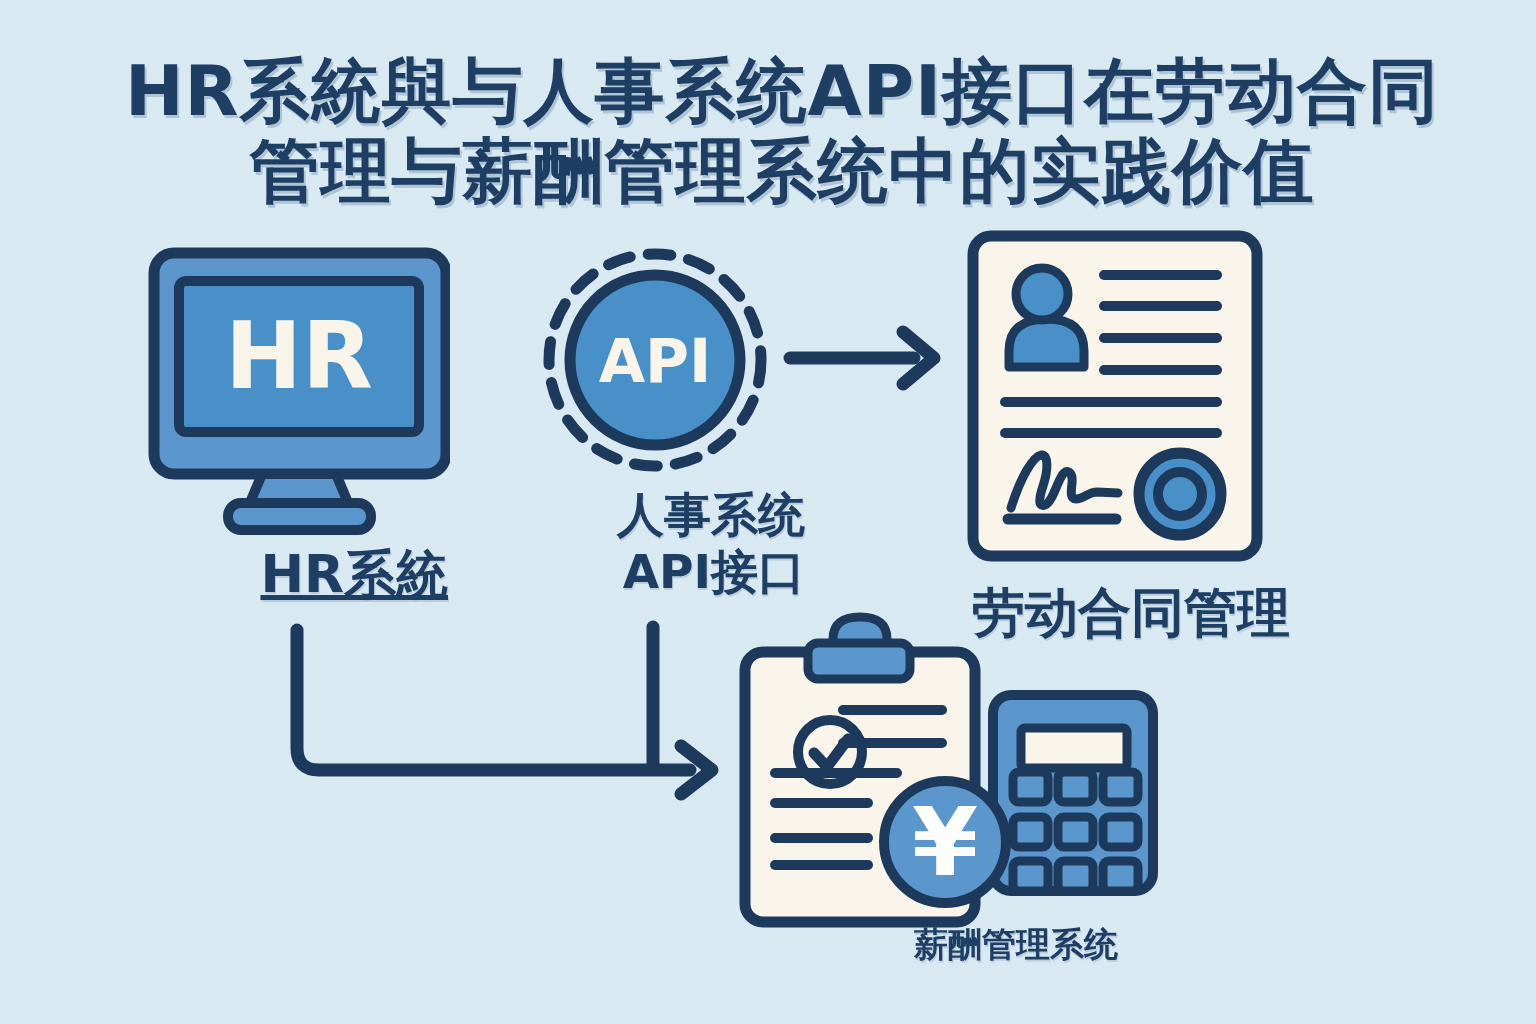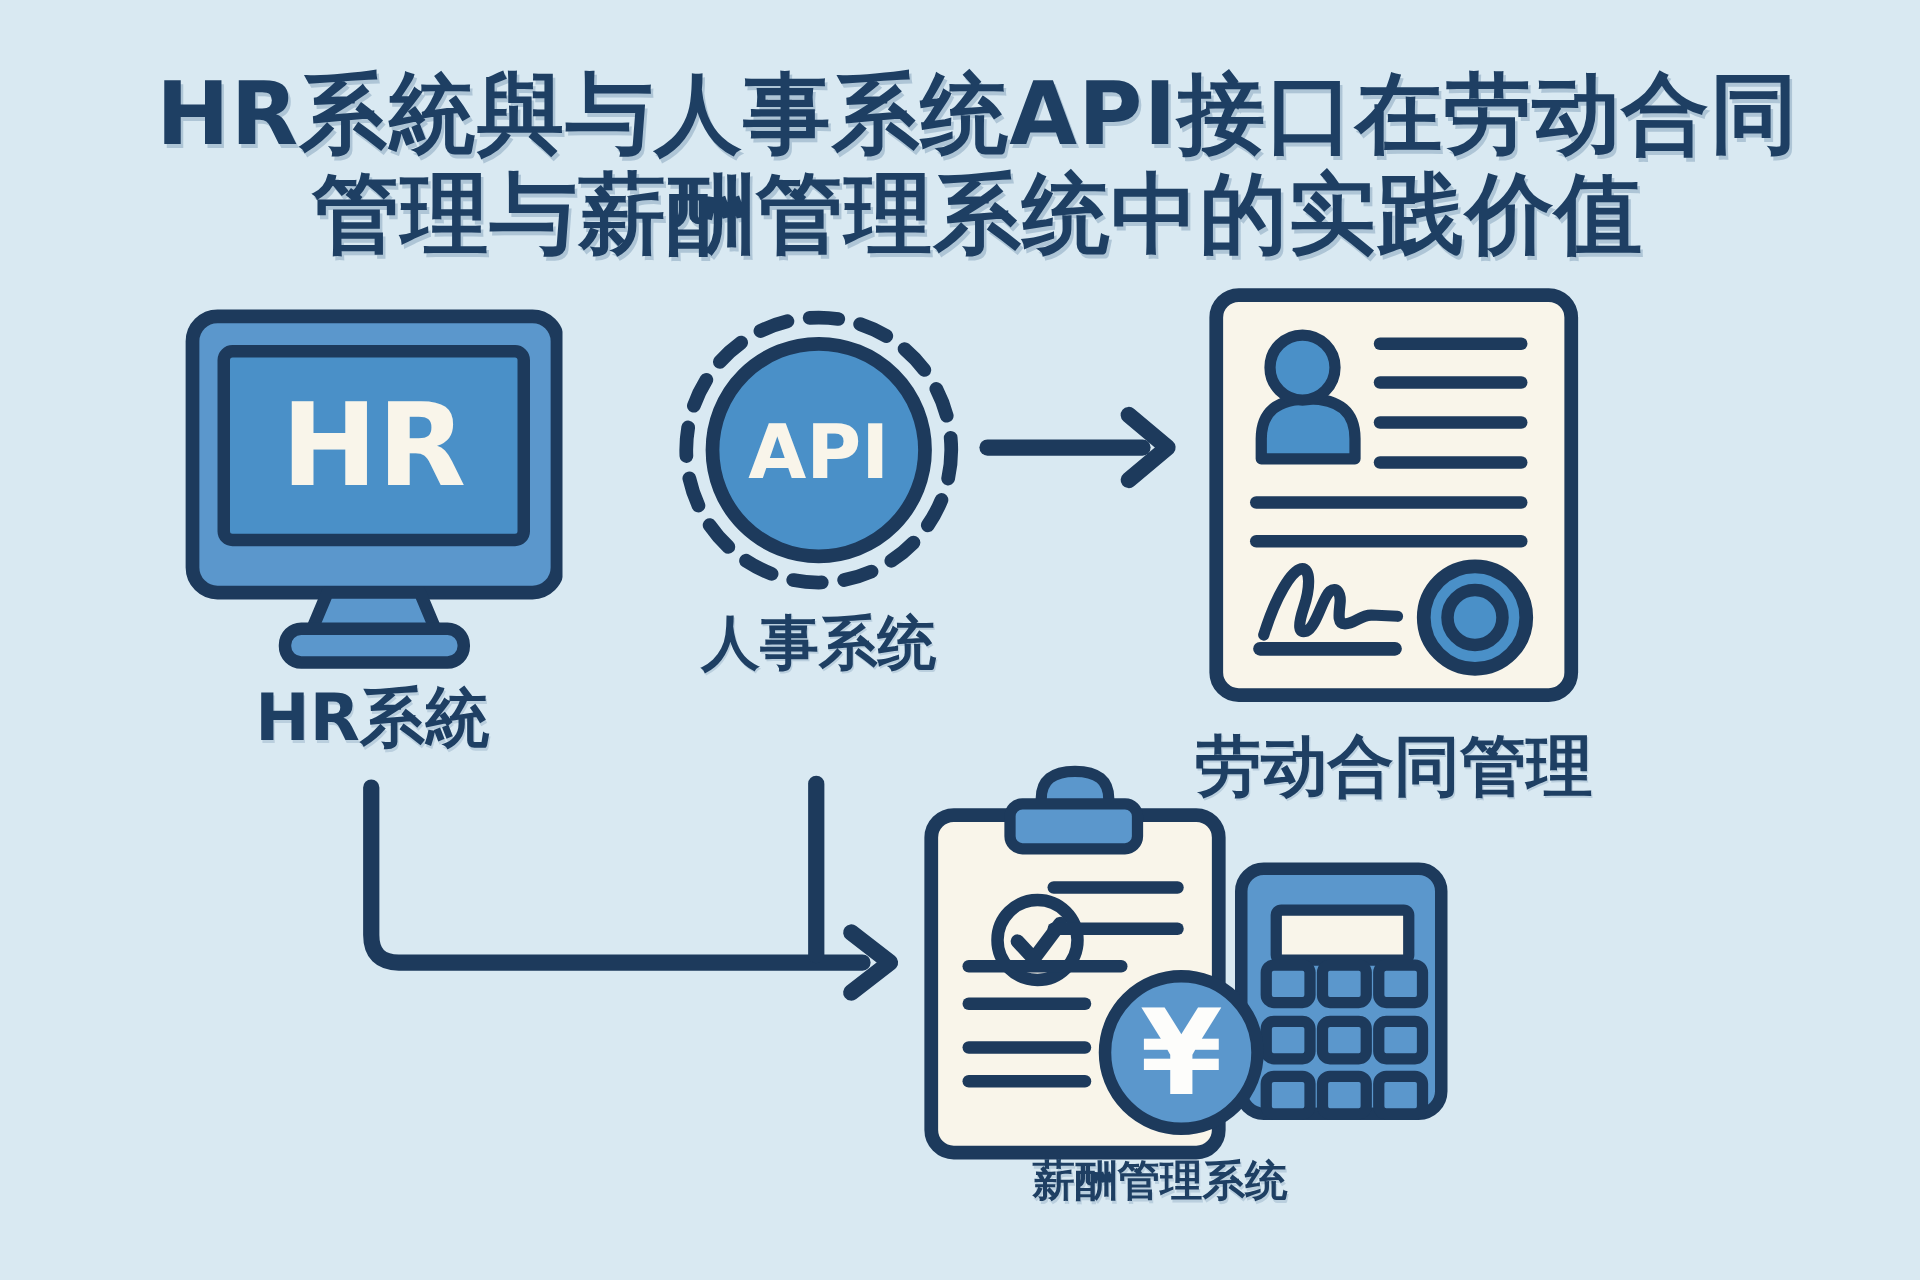--- a/index.html
+++ b/index.html
@@ -12,25 +12,25 @@
   .canvas { position: absolute; inset: 0; }
   .title {
     position: absolute; left: 0; top: 38px; width: 1536px;
     text-align: center; color: var(--text-navy);
     font-size: 70px; font-weight: 800; line-height: 1.14;
     letter-spacing: 1px;
     text-shadow: 2px 3px 0 rgba(139, 168, 192, 0.55);
     margin: 14px;
   }
   .node-label {
-    position: absolute; text-align: center;
+    position: absolute; text-align: right;
     color: var(--text-navy); font-weight: 800;
     text-shadow: 1px 2px 0 rgba(139,168,192,0.4);
   }
-  .label-hr       { left: 148px; top: 540px; width: 300px; font-size: 52px; }
+  .label-hr       { left: 148px; top: 540px; width: 300px; font-size: 52px; text-decoration: underline; }
   .label-api      { left: 505px; top: 486px; width: 300px; font-size: 47px; line-height: 1.22; }
   .label-contract { left: 940px; top: 578px; width: 350px; font-size: 53px; }
   .label-payroll  { left: 738px; top: 922px; width: 380px; font-size: 34px; }
   .icon-svg { position: absolute; }
   svg text { font-family: "DejaVu Sans", "Liberation Sans", sans-serif; }
 </style>
 </head>
 <body>
 
 <div class="canvas">
@@ -54,21 +54,21 @@
     <rect x="80" y="258" width="143" height="27" rx="13" fill="var(--mid-blue)" stroke="var(--navy)" stroke-width="10"></rect>
     <text x="151" y="143" text-anchor="middle" font-size="92" font-weight="800" fill="var(--cream)">HR</text>
   </svg>
   <div class="node-label label-hr">HR系統</div>
 
   <svg class="icon-svg" style="left:530px;top:235px" width="250" height="250" viewBox="0 0 250 250">
     <circle cx="125" cy="125" r="106" fill="none" stroke="var(--navy)" stroke-width="11" stroke-dasharray="23 18" stroke-linecap="round"></circle>
     <circle cx="125" cy="125" r="85" fill="var(--screen-blue)" stroke="var(--navy)" stroke-width="11"></circle>
     <text x="125" y="147" text-anchor="middle" font-size="60" font-weight="800" fill="var(--cream)">API</text>
   </svg>
-  <div class="node-label label-api"><span>人事系统</span><br></div>
+  <div class="node-label label-api"><span>人事系统</span><br><span>API接口</span></div>
 
   <svg class="icon-svg" style="left:965px;top:228px" width="300" height="336" viewBox="0 0 300 336">
     <rect x="8" y="8" width="284" height="320" rx="18" fill="var(--cream)" stroke="var(--navy)" stroke-width="11"></rect>
     <g>
       <path d="M 44 139 V 123 Q 44 91 82 91 Q 119 91 119 123 V 139 Z" fill="var(--screen-blue)" stroke="var(--navy)" stroke-width="9" stroke-linejoin="round"></path>
       <circle cx="77" cy="66" r="26" fill="var(--screen-blue)" stroke="var(--navy)" stroke-width="9"></circle>
     </g>
     <g stroke="var(--navy)" stroke-width="10" stroke-linecap="round">
       <line x1="139" y1="47" x2="252" y2="47"></line>
       <line x1="139" y1="78" x2="252" y2="78"></line>

